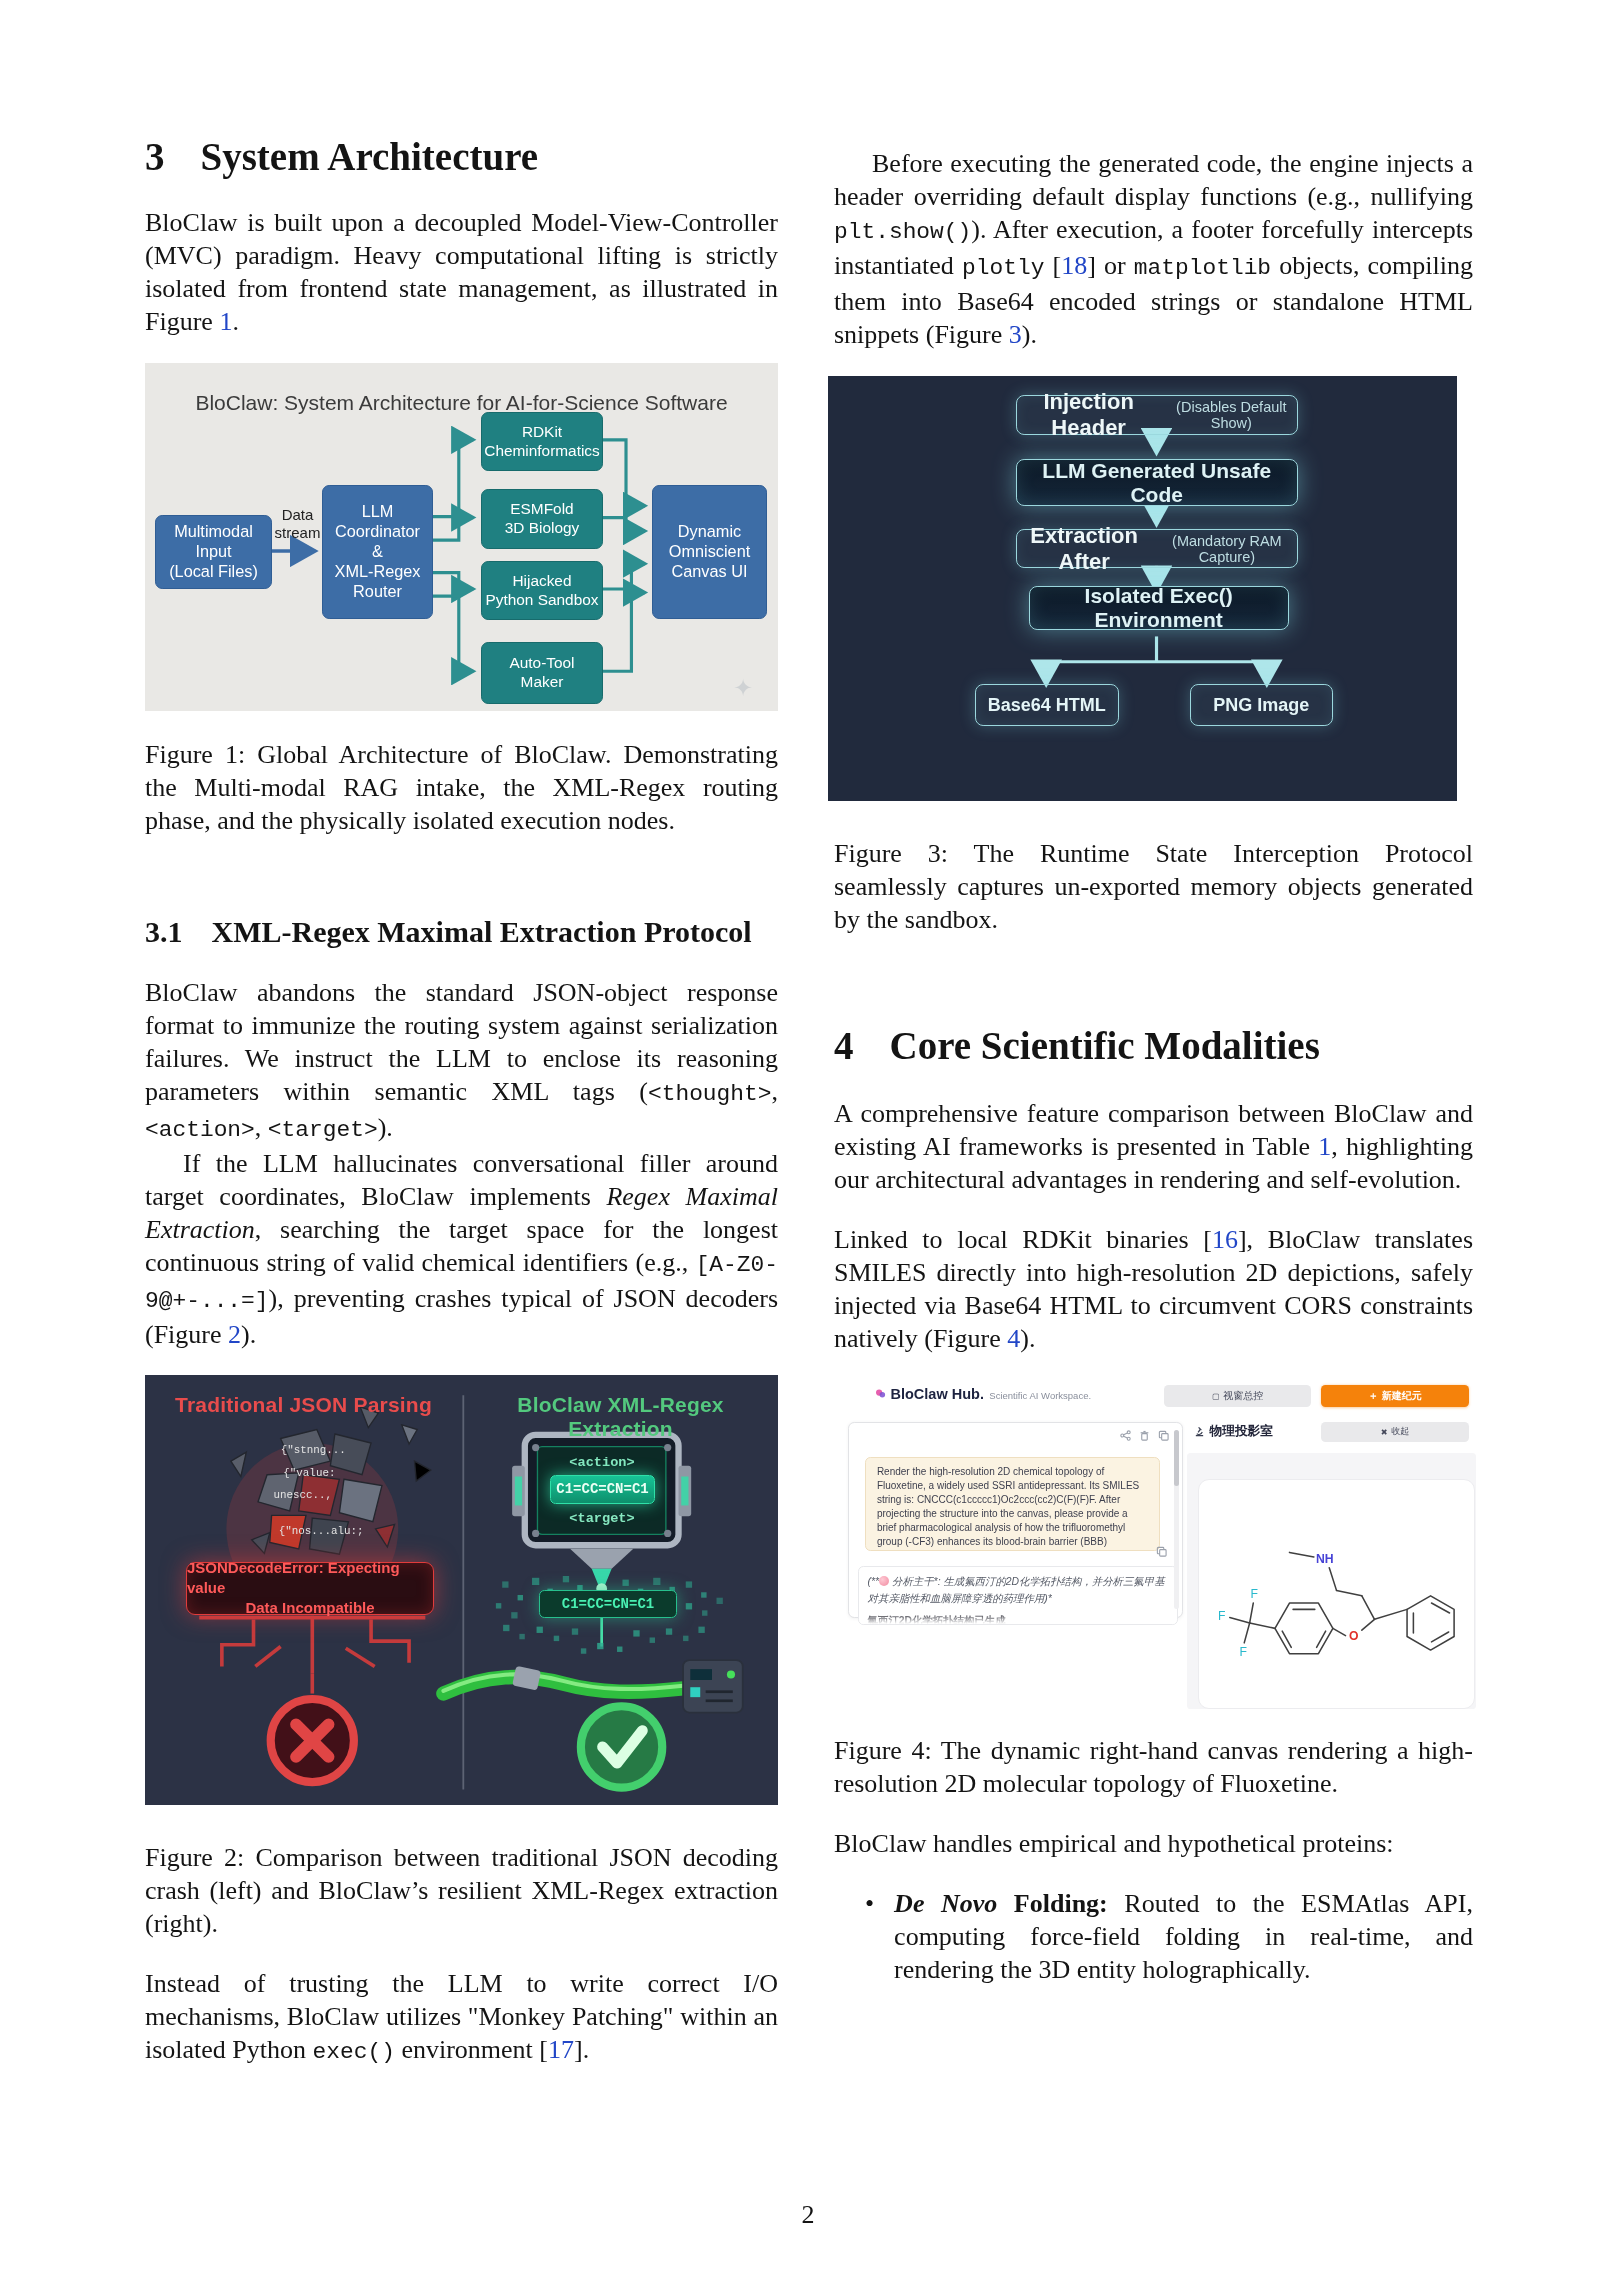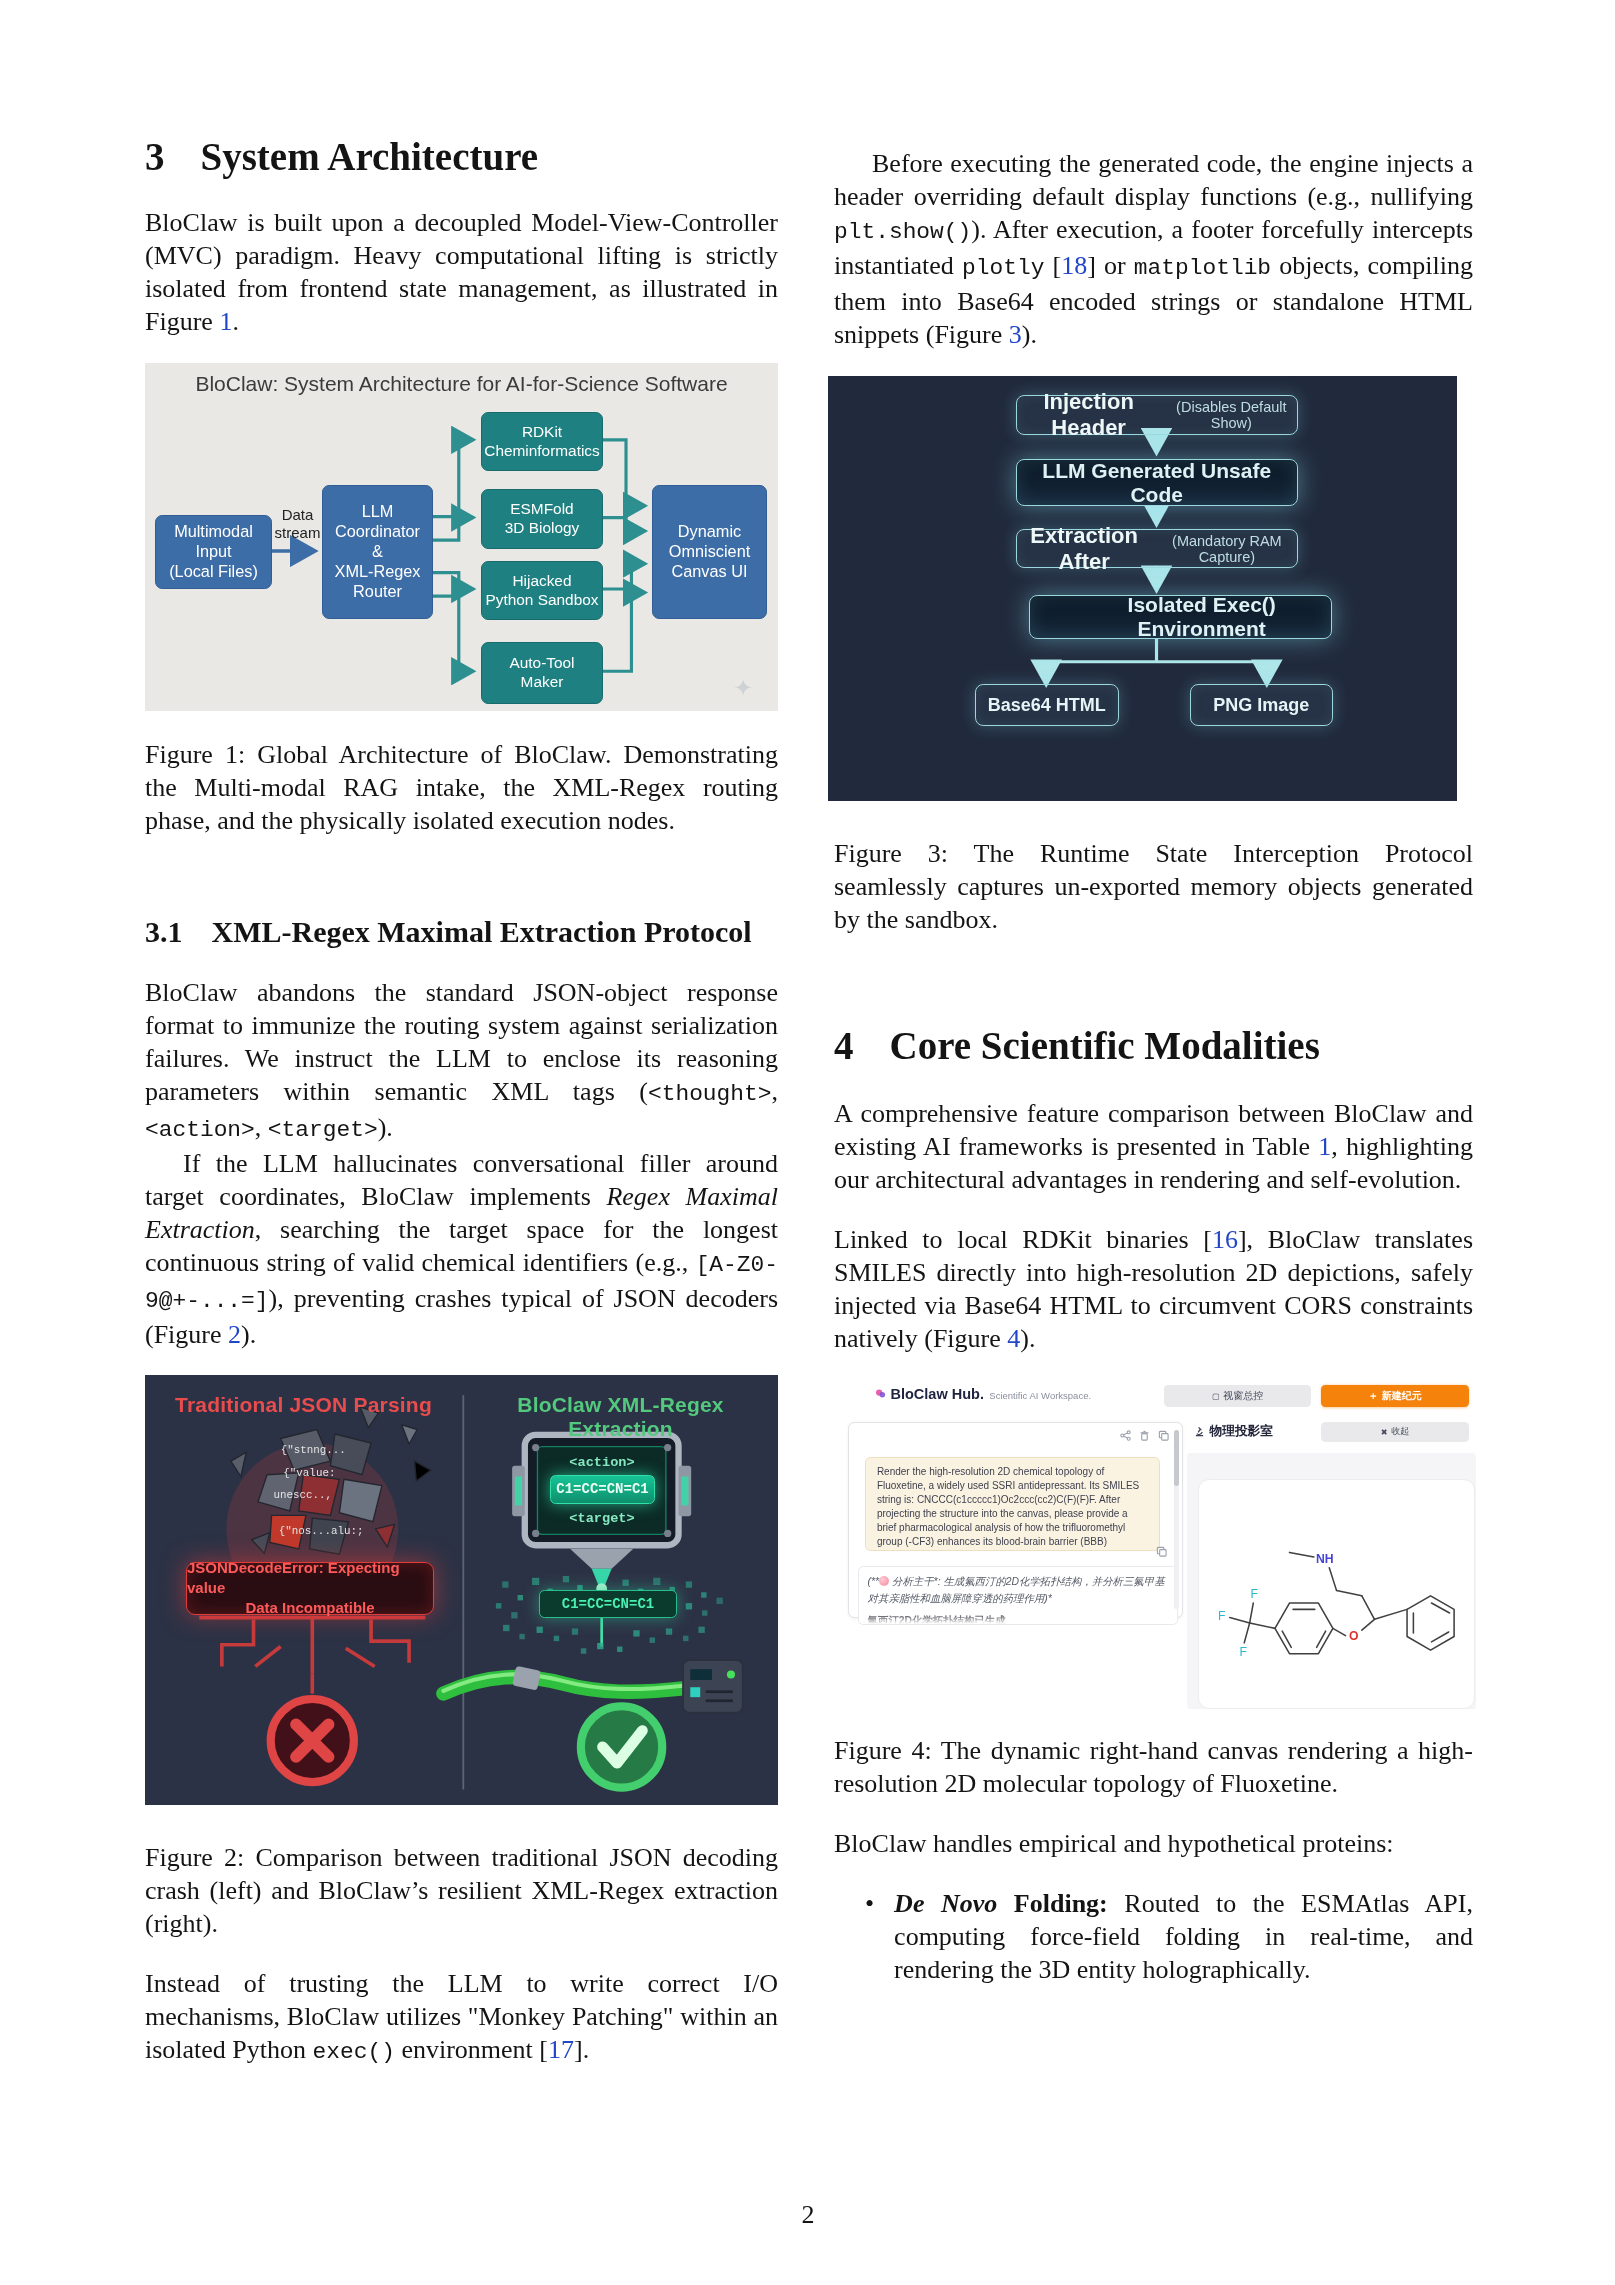--- a/index.html
+++ b/index.html
@@ -18,21 +18,21 @@
   .seg-code{font-family:"Liberation Mono","DejaVu Sans Mono",monospace;font-size:0.88em;}
   .seg-ref{color:#2146c7;}
   .seg-i{font-style:italic;}
   .seg-b{font-weight:bold;}
   .seg-bi{font-weight:bold;font-style:italic;}
   figure{margin:0;}
   .pageno{position:absolute;left:0;width:1616px;top:2200px;text-align:center;font-size:26px;}
 
   
   .fig1{position:relative;width:633px;height:348px;background:#e9e8e5;font-family:"Liberation Sans",sans-serif;}
-  .f1-title{position:absolute;left:0;top:9px;width:100%;text-align:center;font-size:21px;color:#3b3b3b;font-weight:500;}
+  .f1-title{position:absolute;left:0;top:28px;width:100%;text-align:center;font-size:21px;color:#3b3b3b;font-weight:500;}
   .f1-box{position:absolute;display:flex;align-items:center;justify-content:center;text-align:center;
           color:#fff;border-radius:7.2px;white-space:pre-line;line-height:1.22;}
   .f1-blue{background:#3d6da6;border:0.9px solid #2f5d94;font-size:16.3px;}
   .f1-teal{background:#1f8081;border:0.9px solid #176b6c;font-size:15.4px;}
   .f1-label{position:absolute;color:#222;font-size:15px;text-align:center;white-space:pre-line;line-height:1.2;}
   .f1-sparkle{position:absolute;right:25px;bottom:9px;color:#cfd2d4;font-size:23.5px;}
   .f1-arrows{position:absolute;left:0;top:0;}
 
   
   .fig2{position:relative;width:633px;height:430px;background:#2c3245;overflow:hidden;font-family:"Liberation Sans",sans-serif;}
@@ -310,21 +310,21 @@
         <span class="b">Injection Header</span>
         <span class="r">(Disables Default Show)</span>
       </div>
       <div class="f3-box f3-big" style="left:188px;top:83px;width:280px;height:45px;">
         <span class="t">LLM Generated Unsafe Code</span>
       </div>
       <div class="f3-box" style="left:188px;top:153px;width:280px;height:37px;">
         <span class="b">Extraction After</span>
         <span class="r">(Mandatory RAM Capture)</span>
       </div>
-      <div class="f3-box f3-big" style="left:201px;top:219px;width:258px;height:42px;padding-left:43px;">
+      <div class="f3-box f3-big" style="left:201px;top:210px;width:258px;height:42px;">
         <span class="t">Isolated Exec() Environment</span>
       </div>
       <div class="f3-box f3-leaf" style="left:147px;top:308px;width:142px;height:40px;">
         <span class="t">Base64 HTML</span>
       </div>
       <div class="f3-box f3-leaf" style="left:362px;top:308px;width:141px;height:40px;">
         <span class="t">PNG Image</span>
       </div>
     </figure>
 

